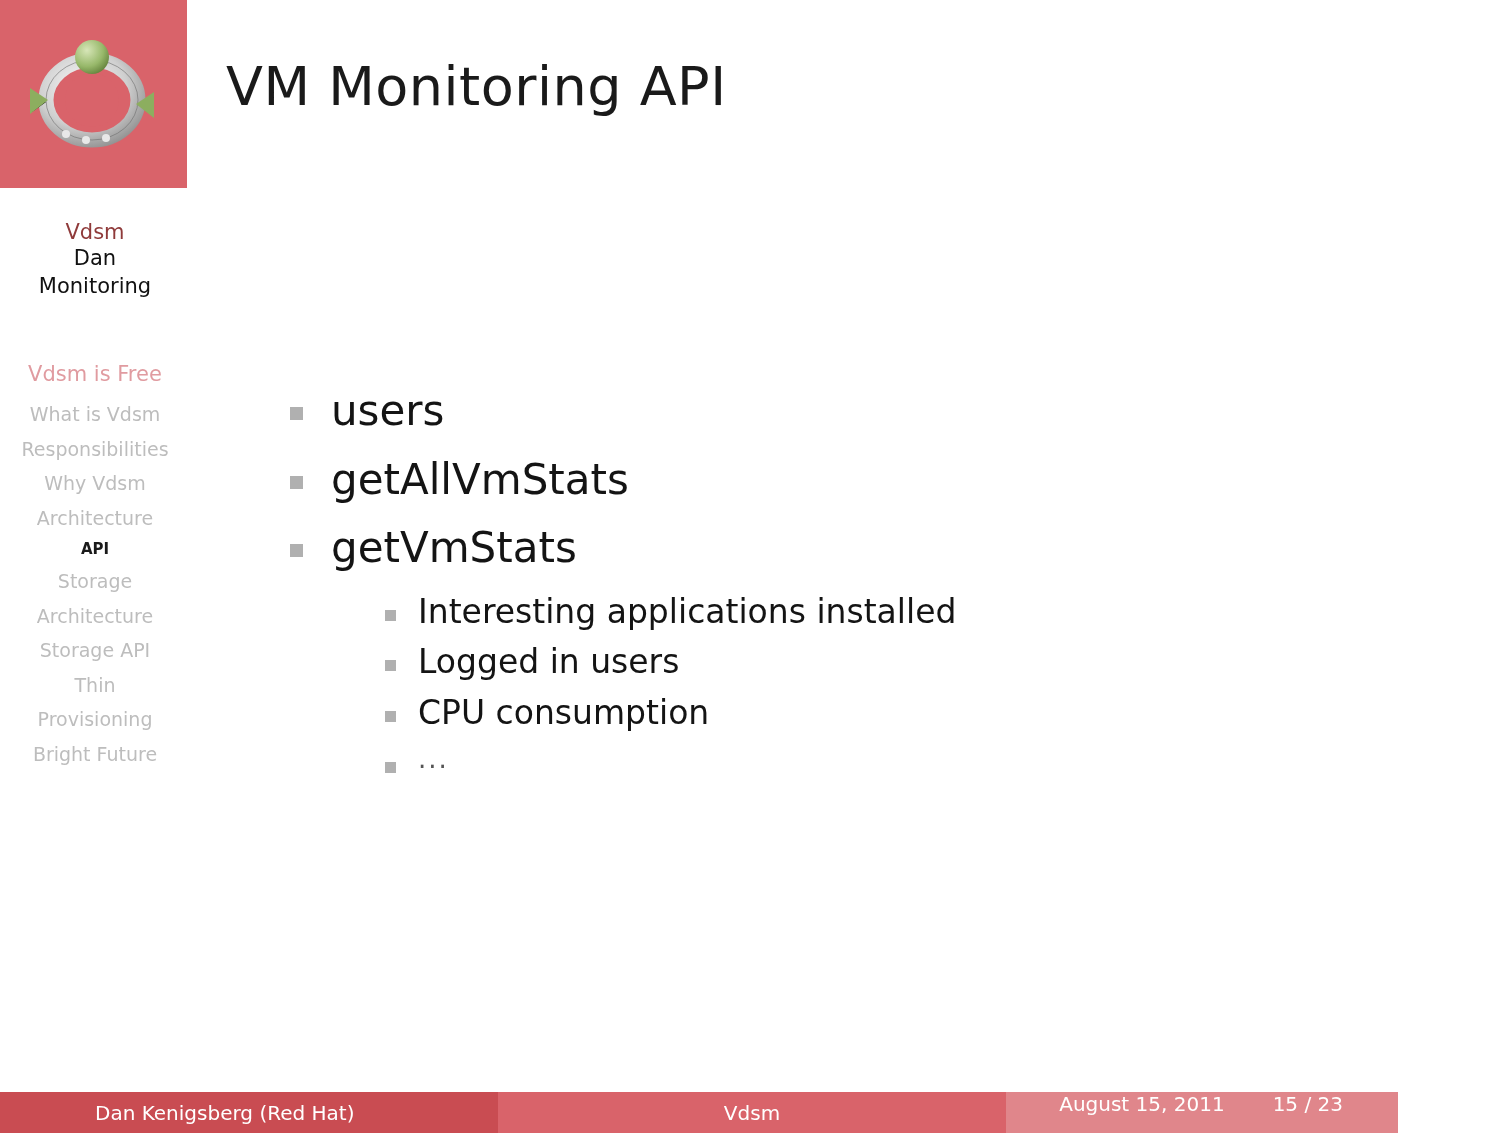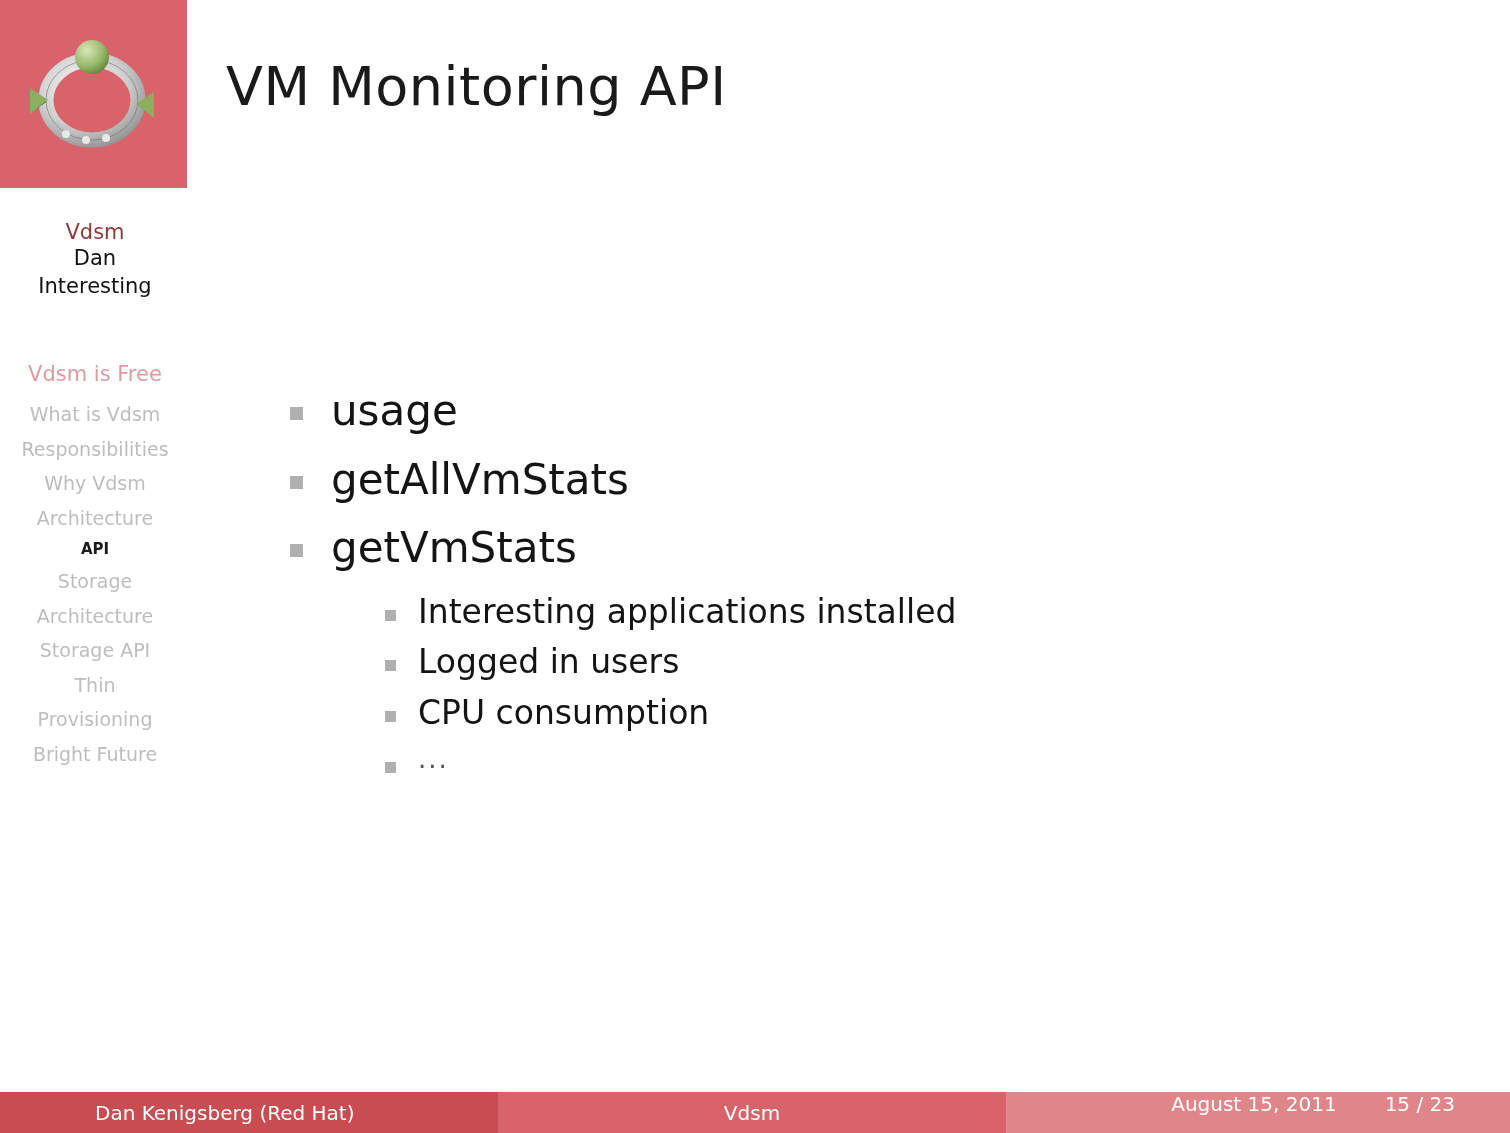--- a/index.html
+++ b/index.html
@@ -138,21 +138,21 @@
     font-size: 26px;
     color: #555;
     letter-spacing: 2px;
   }
 
   
   .footer {
     position: absolute;
     left: 0;
     bottom: 0;
-    width: 1510px;
+    width: 1398px;
     height: 41px;
     display: flex;
   }
   .f-left {
     width: 498px;
     background: #c94c52;
     color: #ffffff;
     font-size: 20px;
     display: flex;
     align-items: center;
@@ -213,21 +213,21 @@
       <circle cx="80" cy="108" r="4" fill="#e8e8e8"></circle>
     </svg>
   </div>
 
   <div class="slide-title">VM Monitoring API</div>
 
   <div class="sidebar">
     <div class="sb-talk">Vdsm</div>
     <div class="sb-author">
       <div>Dan</div>
-      <div>Interesting</div>
+      <div>Monitoring</div>
     </div>
     <div class="sb-sections">
       <div class="sb-section top">Vdsm is Free</div>
       <div class="sb-section">What is Vdsm</div>
       <div class="sb-section">Responsibilities</div>
       <div class="sb-section">Why Vdsm</div>
       <div class="sb-section">Architecture</div>
       <div class="sb-section active">API</div>
       <div class="sb-section">Storage</div>
       <div class="sb-section">Architecture</div>
@@ -235,21 +235,21 @@
       <div class="sb-section">Thin</div>
       <div class="sb-section">Provisioning</div>
       <div class="sb-section">Bright Future</div>
     </div>
   </div>
 
   <div class="content">
 
     <div class="l1-item">
       <span class="l1-bullet"></span>
-      <span class="l1-text">usage</span>
+      <span class="l1-text">users</span>
     </div>
 
     <div class="l1-item">
       <span class="l1-bullet"></span>
       <span class="l1-text">getAllVmStats</span>
     </div>
 
     <div class="l1-item">
       <span class="l1-bullet"></span>
       <span class="l1-text">getVmStats</span>

